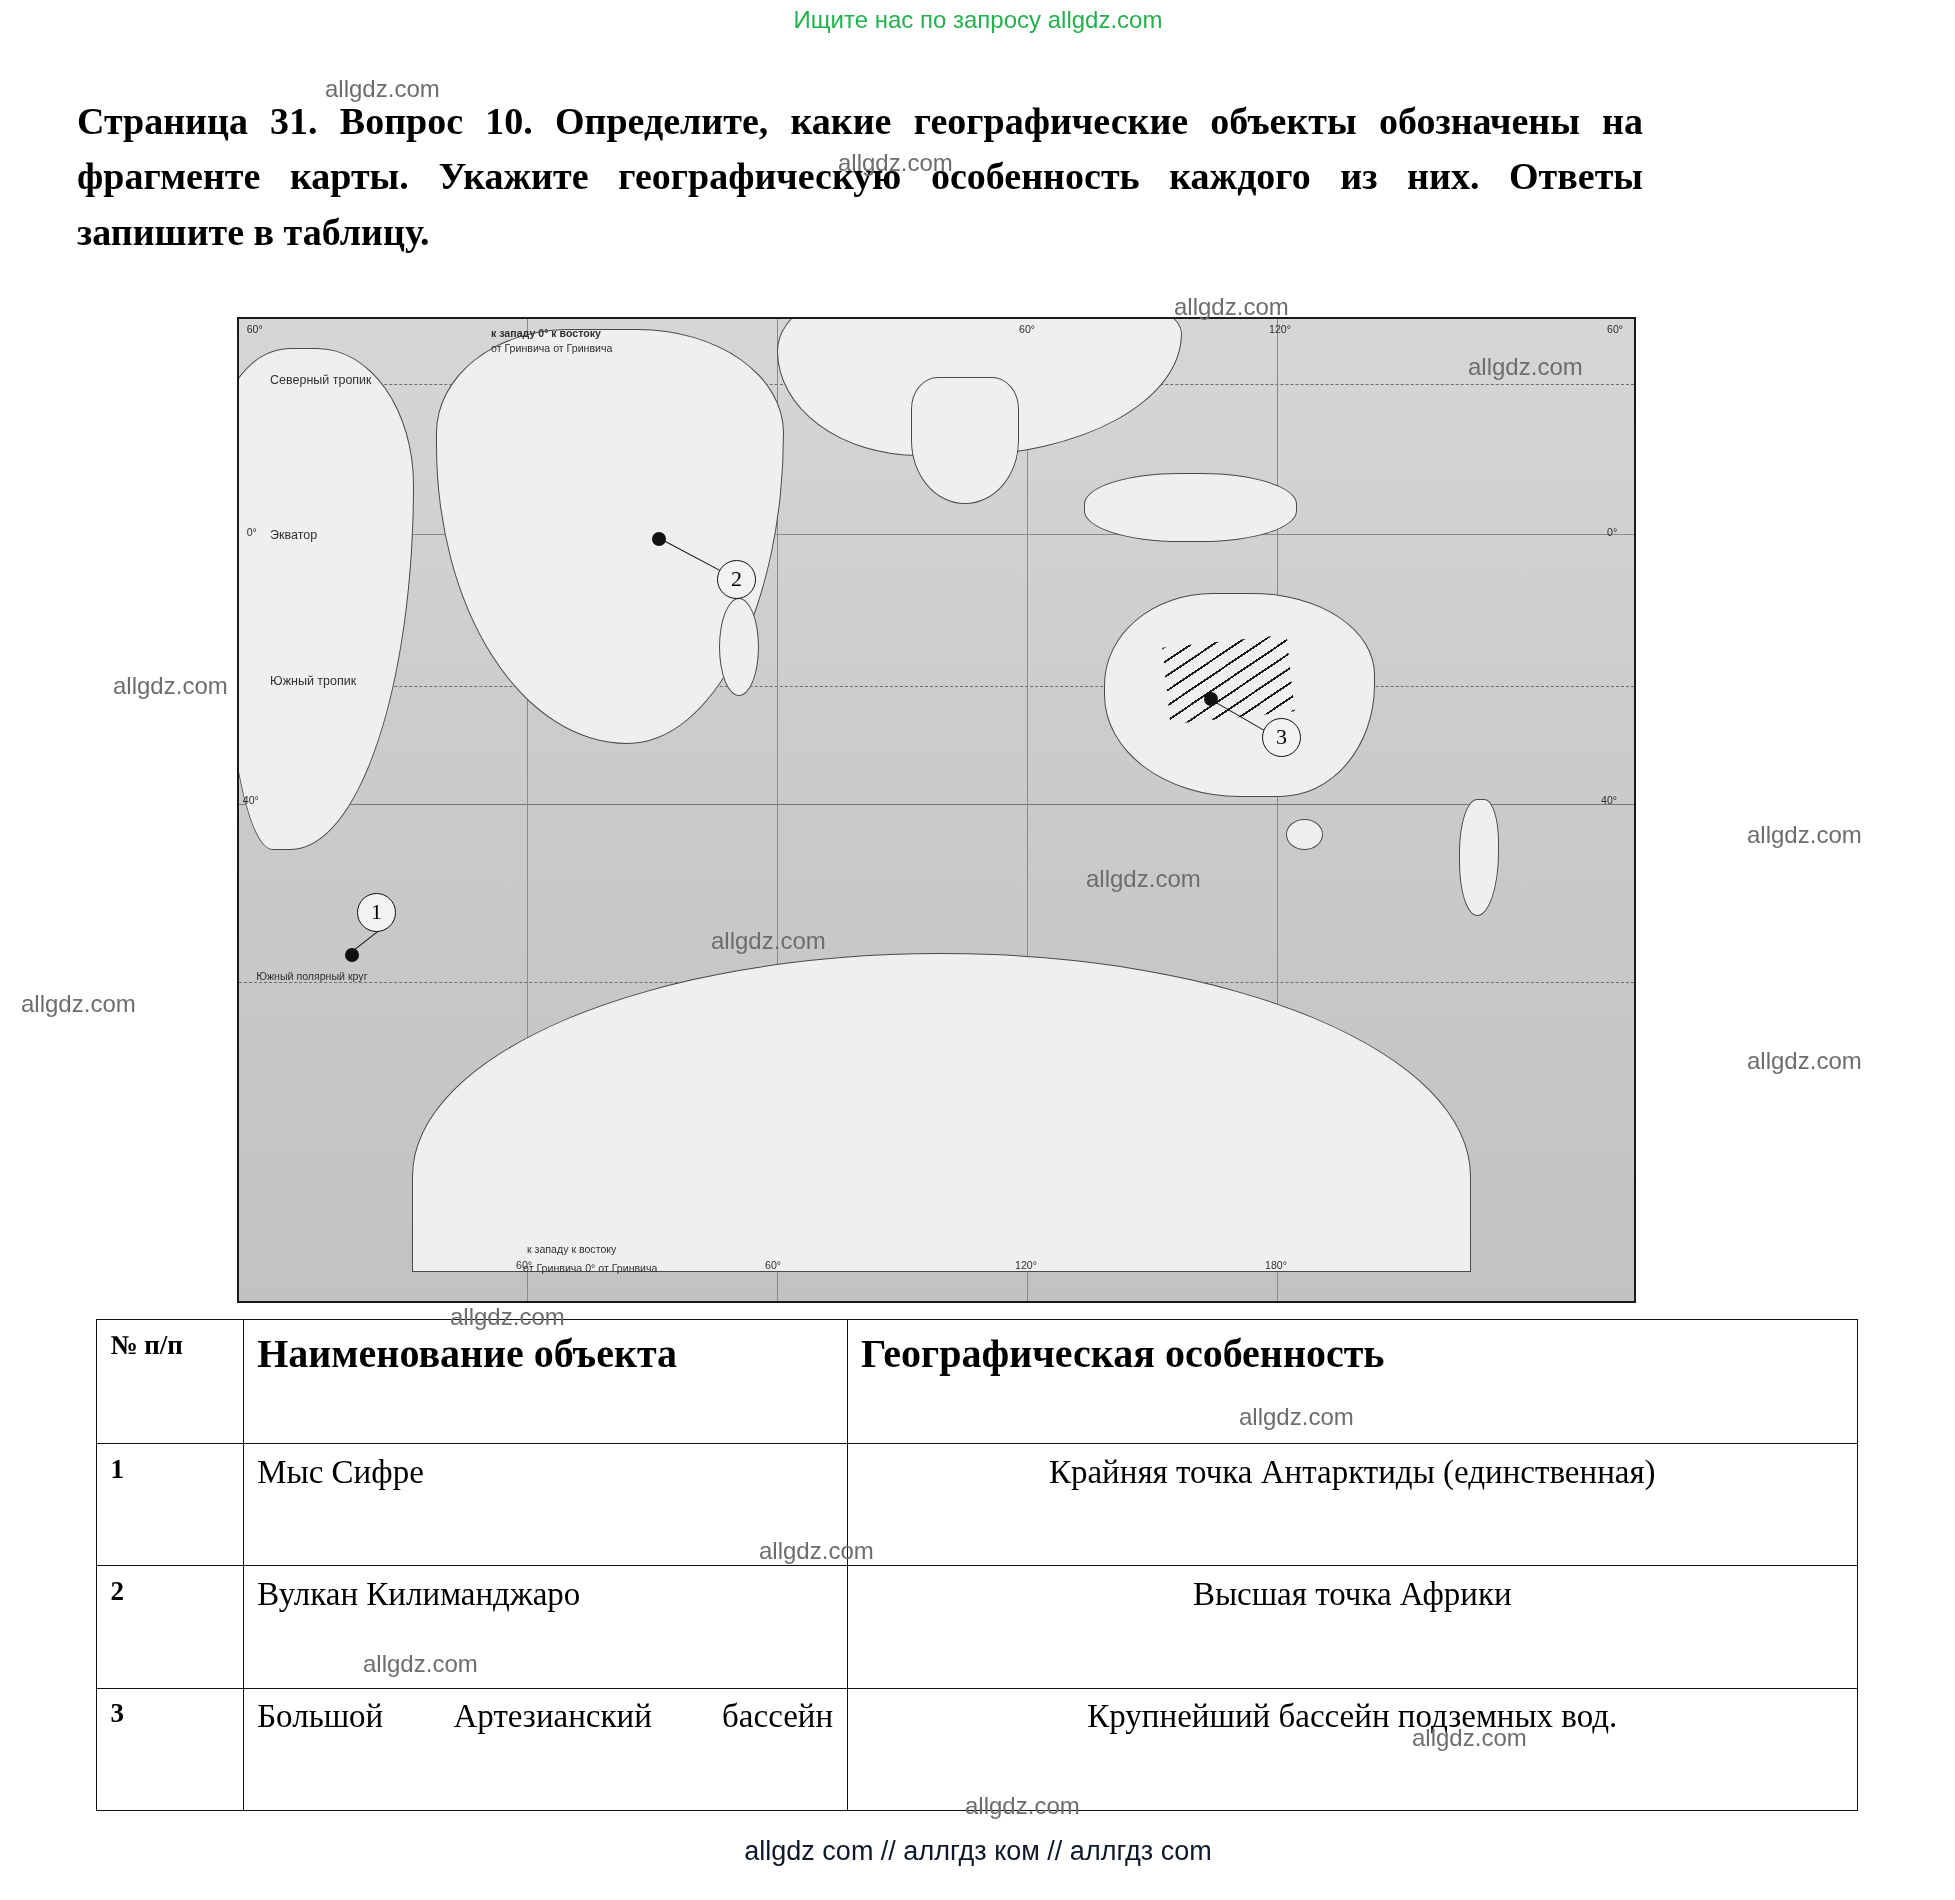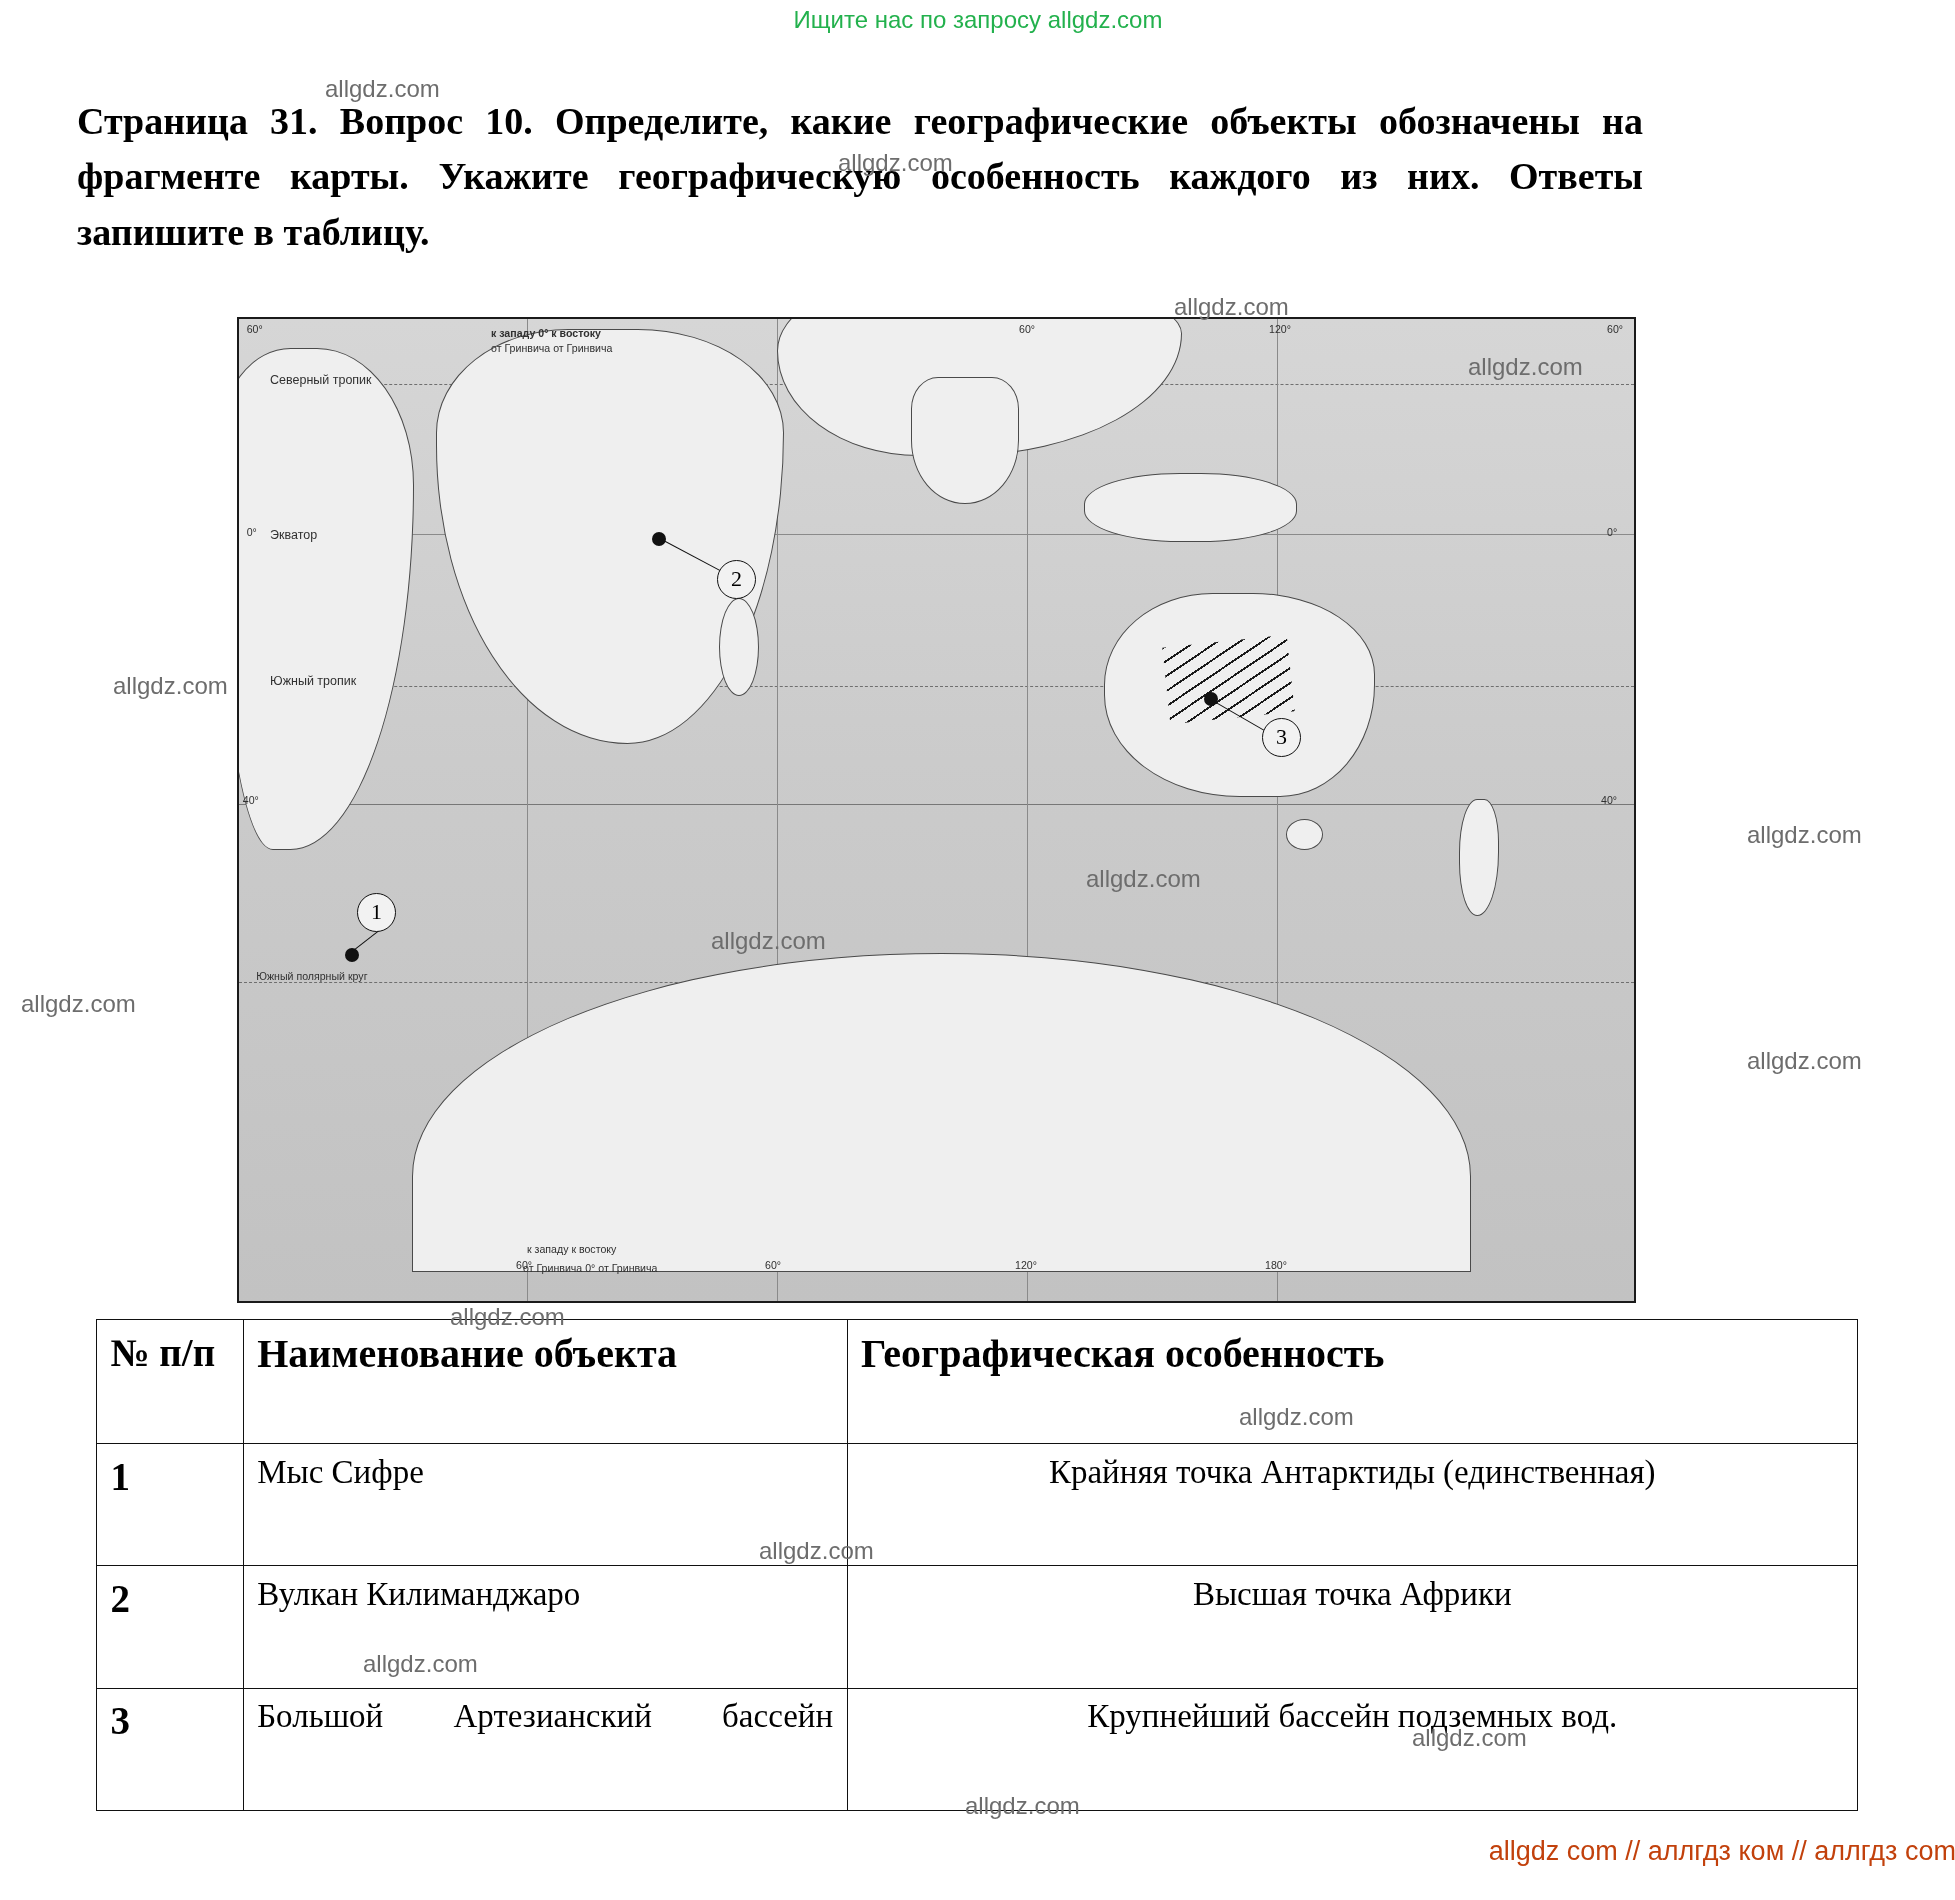--- a/index.html
+++ b/index.html
@@ -128,21 +128,21 @@
     border-collapse: collapse;
     table-layout: fixed;
   }
   .tbl td, .tbl th {
     border: 1.9px solid #111;
     padding: 9.6px 13.4px;
     font-family: "Liberation Serif", serif;
     font-size: 33px;
     vertical-align: top;
   }
-  .tbl .c-num   { width: 119px;  font-weight: bold; font-size: 39px; }
+  .tbl .c-num   { width: 119px;  font-weight: bold; font-size: 27px; }
   .tbl .c-name  { width: 576px; }
   .tbl .c-feat  { }
   .tbl thead td {
     font-weight: bold;
     font-size: 40px;
     height: 104px;
   }
   .tbl tbody td { height: 102px; }
   .tbl .feat-center { text-align: center; margin-left: 36px; }
   .tbl .justify {
@@ -159,24 +159,24 @@
     white-space: nowrap;
     pointer-events: none;
   }
 
   
   .footer {
     position: absolute;
     bottom: 33px;
     left: 0;
     width: 100%;
-    text-align: right;
+    text-align: center;
     font-family: "Liberation Sans", sans-serif;
     font-size: 27px;
-    color: #c2410c;
+    color: #0f172a;
   }
 </style>
 </head>
 <body>
 
 <div class="top-banner">Ищите нас по запросу allgdz.com</div>
 
 <div class="question">Страница 31. Вопрос 10. Определите, какие географические объекты обозначены на фрагменте карты. Укажите географическую особенность каждого из них. Ответы запишите в таблицу.</div>
 
 <div class="map-frame">

